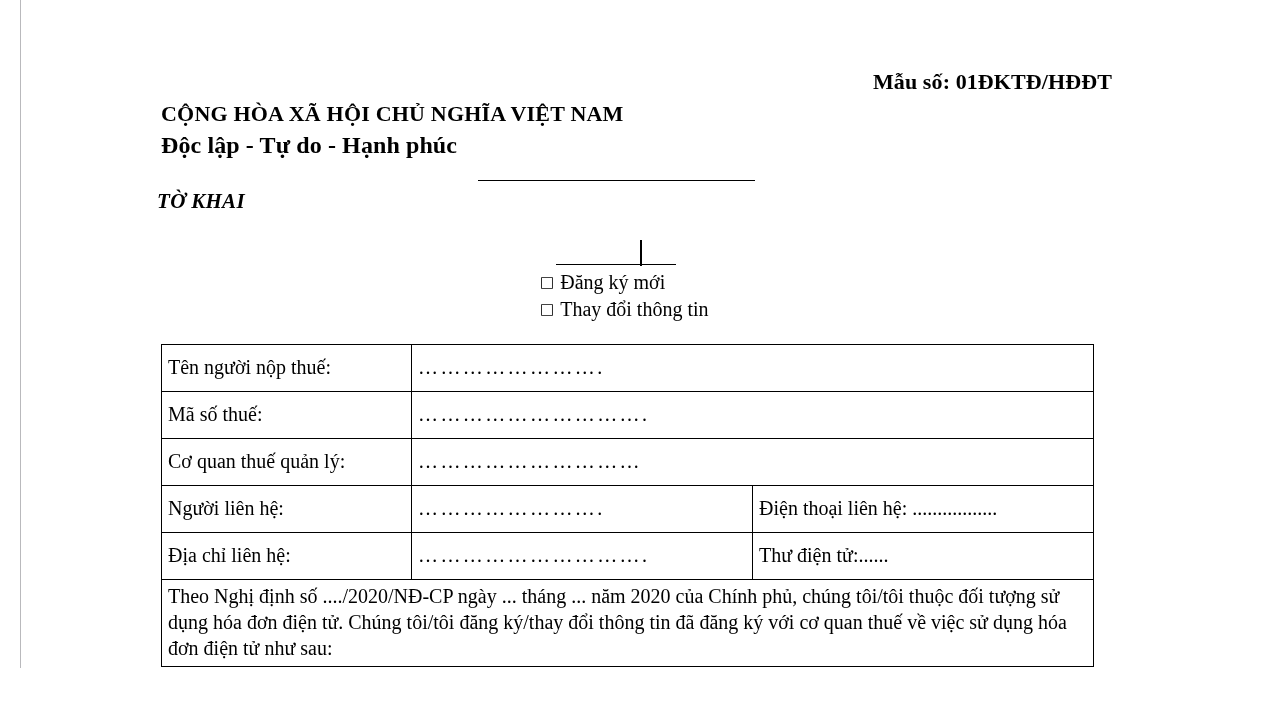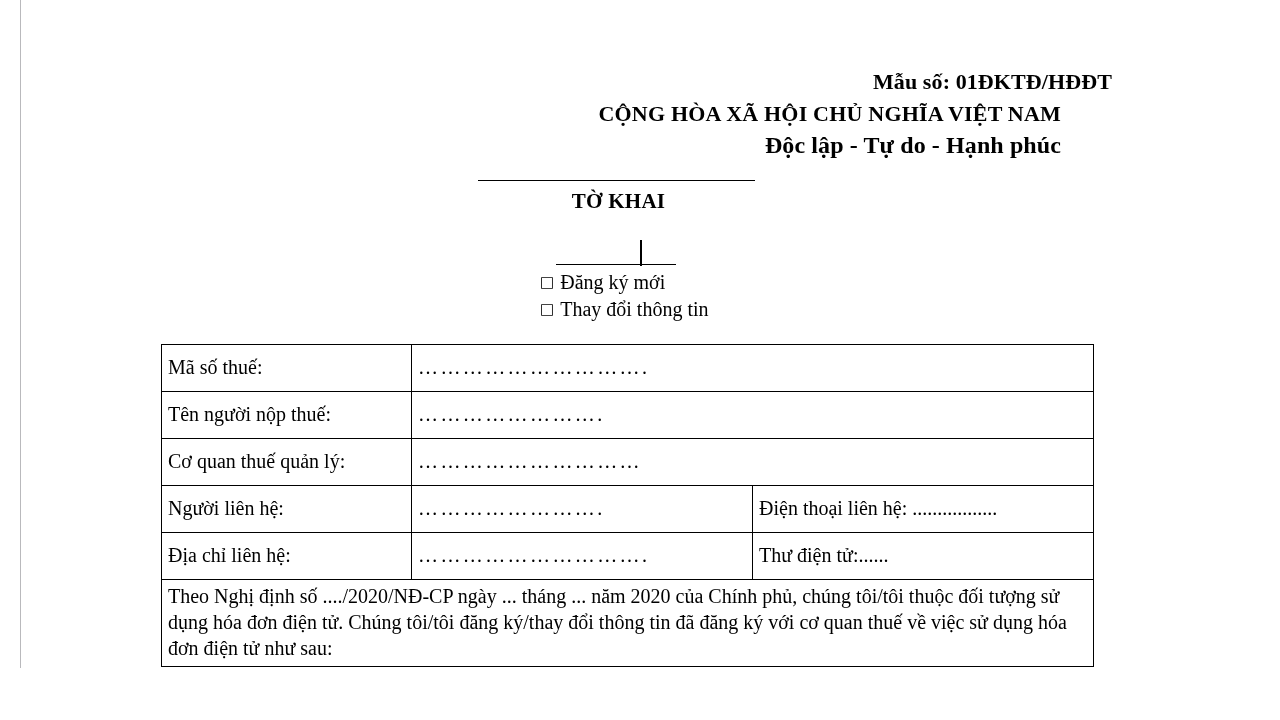--- a/index.html
+++ b/index.html
@@ -43,24 +43,24 @@
     top: 69px;
     width: 1068px;
     text-align: right;
     font-weight: bold;
     font-size: 22px;
     letter-spacing: 0.1px;
     padding-left: 44px;
   }
   .national-block {
     position: absolute;
-    left: 154px;
+    left: 161px;
     top: 100px;
     width: 907px;
-    text-align: right;
+    text-align: left;
   }
   .country-line {
     font-weight: bold;
     font-size: 22px;
     line-height: 28px;
     letter-spacing: 0.2px;
   }
   .motto-line {
     font-weight: bold;
     font-size: 24px;
@@ -73,24 +73,24 @@
     position: absolute;
     left: 478px;
     top: 180px;
     width: 277px;
     height: 0;
     border-top: 1.6px solid #000;
   }
 
   .title-block {
     position: absolute;
-    left: 165px;
+    left: 157px;
     top: 188px;
     width: 907px;
-    text-align: center;
+    font-style: italic;
   }
   .title-main {
     font-weight: bold;
     font-size: 21px;
     line-height: 26px;
     letter-spacing: 0.3px;
   }
   .title-sub {
     font-weight: bold;
     font-size: 20px;
@@ -199,26 +199,26 @@
       <span class="checkbox-glyph">□</span><span>Đăng ký mới</span>
     </div>
     <div class="choice-row">
       <span class="checkbox-glyph">□</span><span>Thay đổi thông tin</span>
     </div>
   </div>
 
   <table class="form-table">
     <tbody>
       <tr>
+        <td class="c-label">Tên người nộp thuế:</td>
+        <td class="c-value-w dots-wide" colspan="2">…………………….</td>
+      </tr>
+      <tr>
         <td class="c-label">Mã số thuế:</td>
         <td class="c-value-w dots-wide" colspan="2">………………………….</td>
-      </tr>
-      <tr>
-        <td class="c-label">Tên người nộp thuế:</td>
-        <td class="c-value-w dots-wide" colspan="2">…………………….</td>
       </tr>
       <tr>
         <td class="c-label">Cơ quan thuế quản lý:</td>
         <td class="c-value-w dots-wide" colspan="2">…………………………</td>
       </tr>
       <tr>
         <td class="c-label">Người liên hệ:</td>
         <td class="c-value dots-wide">…………………….</td>
         <td class="c-extra">Điện thoại liên hệ: .................</td>
       </tr>

